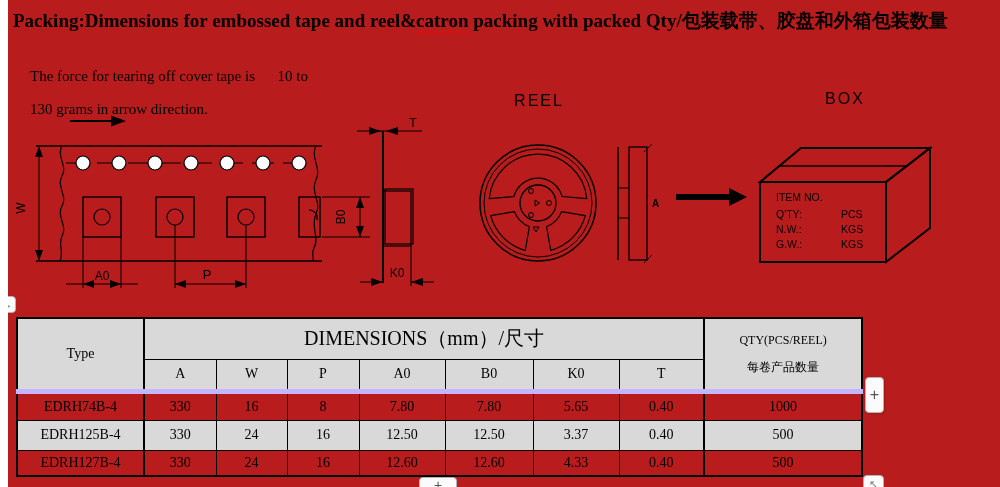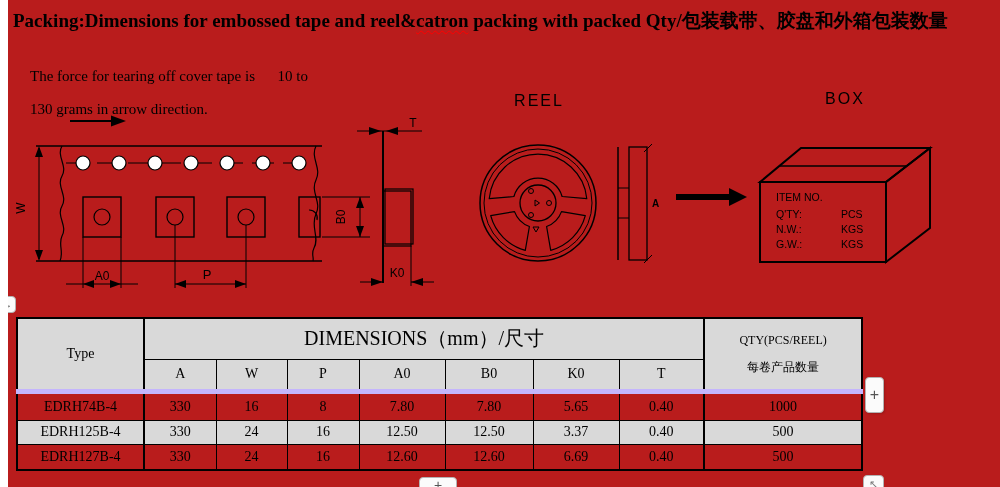--- a/index.html
+++ b/index.html
@@ -18,21 +18,21 @@
   #spec-table{position:absolute;left:8px;top:317px;border-collapse:collapse;table-layout:fixed;width:845px;
               font-size:14px;text-align:center;}
   #spec-table td,#spec-table th{border:1px solid #000;padding:0;overflow:hidden;font-weight:normal;vertical-align:middle;}
   #spec-table{border:2px solid #000;}
   #spec-table .gray{background:#d9d9d9;}
   #spec-table .thickL{border-left:2px solid #000;}
   #spec-table .thickT{border-top:5px solid #c4b5fd;}
   #spec-table .dims{font-size:20px;}
   #spec-table .qtyhead{line-height:27px;font-size:12px;}
   tr.hrow1{height:41px;} tr.hrow2{height:32px;}
-  tr.drow1{height:29px;} tr.drow2{height:24px;padding-left:36px;} tr.drow3{height:26px;}
+  tr.drow1{height:29px;} tr.drow2{height:30px;padding-left:36px;} tr.drow3{height:26px;}
   
   .handle{position:absolute;background:#fbfbfb;border:1px solid #b3b3b3;border-radius:4px;
           color:#555;font-family:"Liberation Sans",sans-serif;display:flex;align-items:flex-start;
           justify-content:center;box-sizing:border-box;}
   #h-move{left:-10px;top:296px;width:18px;height:17px;font-size:11px;line-height:15px;}
   #h-addcol{left:857px;top:377px;width:19px;height:36px;font-size:16px;line-height:34px;box-shadow:1px 1px 2px rgba(0,0,0,.15);}
   #h-addrow{left:411px;top:477px;width:38px;height:22px;font-size:14px;line-height:14px;}
   #h-resize{left:855px;top:475px;width:21px;height:22px;font-size:11px;line-height:16px;color:#777;}
 </style>
 </head>
@@ -229,21 +229,21 @@
         <td class="gray">0.40</td>
         <td class="gray thickL">500</td>
       </tr>
       <tr class="drow3">
         <td>EDRH127B-4</td>
         <td class="thickL">330</td>
         <td>24</td>
         <td>16</td>
         <td>12.60</td>
         <td>12.60</td>
-        <td>6.69</td>
+        <td>4.33</td>
         <td>0.40</td>
         <td class="thickL">500</td>
       </tr>
     </tbody>
   </table>
 
   <div id="h-move" class="handle">
     <span>→</span>
   </div>
   <div id="h-addcol" class="handle">

